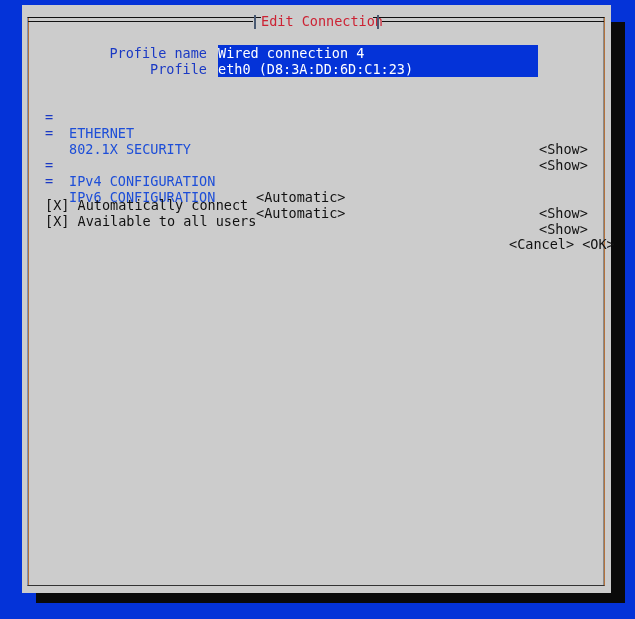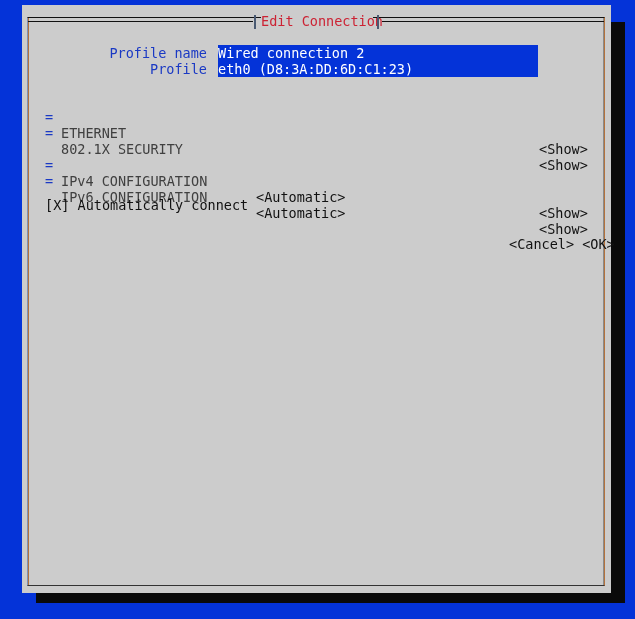--- a/index.html
+++ b/index.html
@@ -172,22 +172,22 @@
   
   .sect-marker {
     position: absolute;
     left: 16px;
     color: #1a39c4;
     white-space: pre;
     line-height: 16px;
   }
   .sect-label {
     position: absolute;
-    left: 32px;
-    color: #404040;
+    left: 40px;
+    color: #1d4ed8;
     white-space: pre;
     line-height: 16px;
   }
   .sect-value {
     position: absolute;
     color: #111111;
     white-space: pre;
     line-height: 16px;
     margin-left: 37px;
   }
@@ -238,21 +238,21 @@
       <div id="title-tick-left"></div>
       <div id="title-text">Edit Connection</div>
       <div id="title-tick-right"></div>
       <div id="title-rule-right"></div>
     </div>
 
     <div id="content">
 
       <div class="row" style="top:16px; left:0; width:574px;">
         <span class="field-label" style="left:0; top:0;">Profile name</span>
-        <span class="field-input" style="top:0;"><span>Wired connection 2</span><span>______________________</span></span>
+        <span class="field-input" style="top:0;"><span>Wired connection 4</span><span>______________________</span></span>
       </div>
 
       <div class="row" style="top:32px; left:0; width:574px;">
         <span class="field-label" style="left:0; top:0;">Profile</span>
         <span class="field-input" style="top:0;"><span>eth0 (D8:3A:DD:6D:C1:23)</span><span>________________</span></span>
       </div>
 
       <div class="row" style="top:64px; left:0; width:574px;">
         <span class="sect-marker">=</span>
         <span class="sect-label">ETHERNET</span>
@@ -273,18 +273,19 @@
       </div>
 
       <div class="row" style="top:128px; left:0; width:574px;">
         <span class="sect-marker">=</span>
         <span class="sect-label">IPv6 CONFIGURATION</span>
         <span class="sect-value" style="left:190px;">&lt;Automatic&gt;</span>
         <span class="sect-show">&lt;Show&gt;</span>
       </div>
 
       <div class="checkbox-row" style="top:160px;">[X] Automatically connect</div>
+      <div class="checkbox-row" style="top:176px;">[X] Available to all users</div>
 
       <div id="button-bar"><span class="btn">&lt;Cancel&gt;</span><span class="btn"> </span><span class="btn">&lt;OK&gt;</span></div>
 
     </div>
   </div>
 </div>
 
 </body></html>

